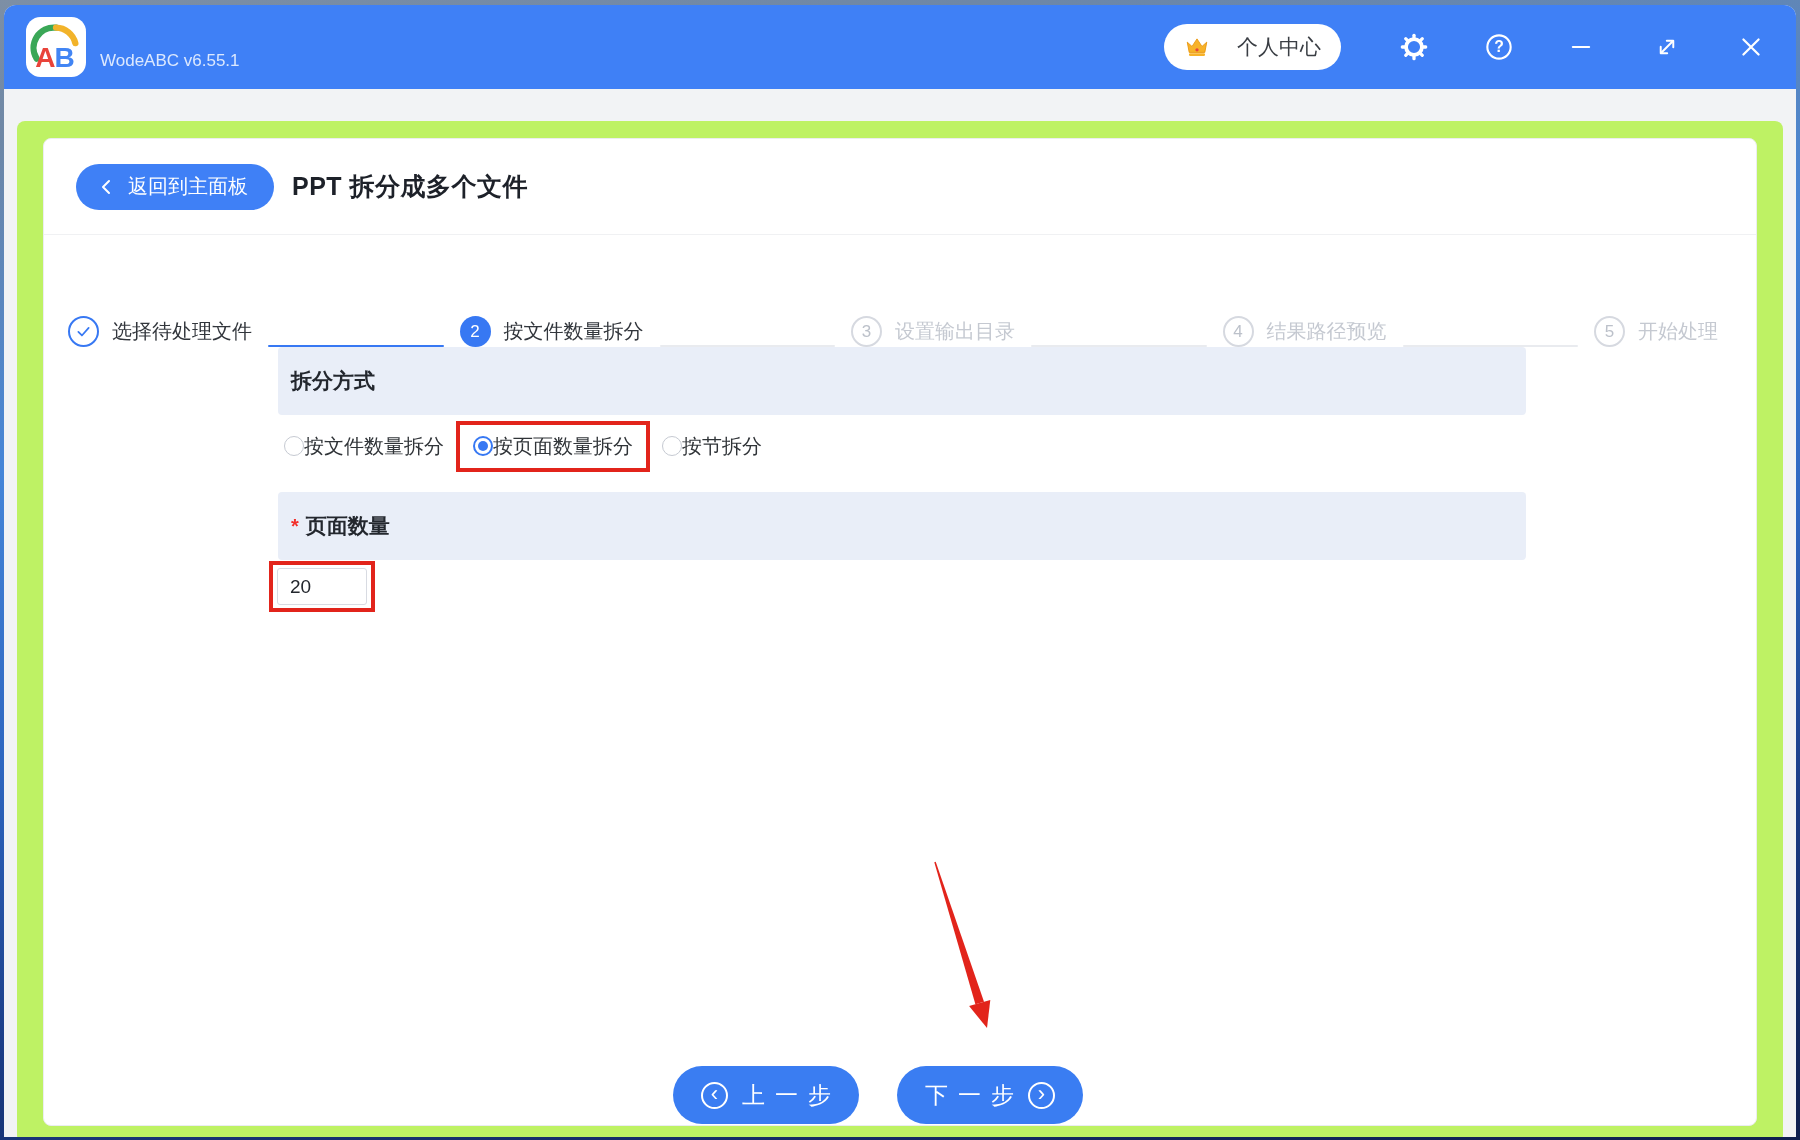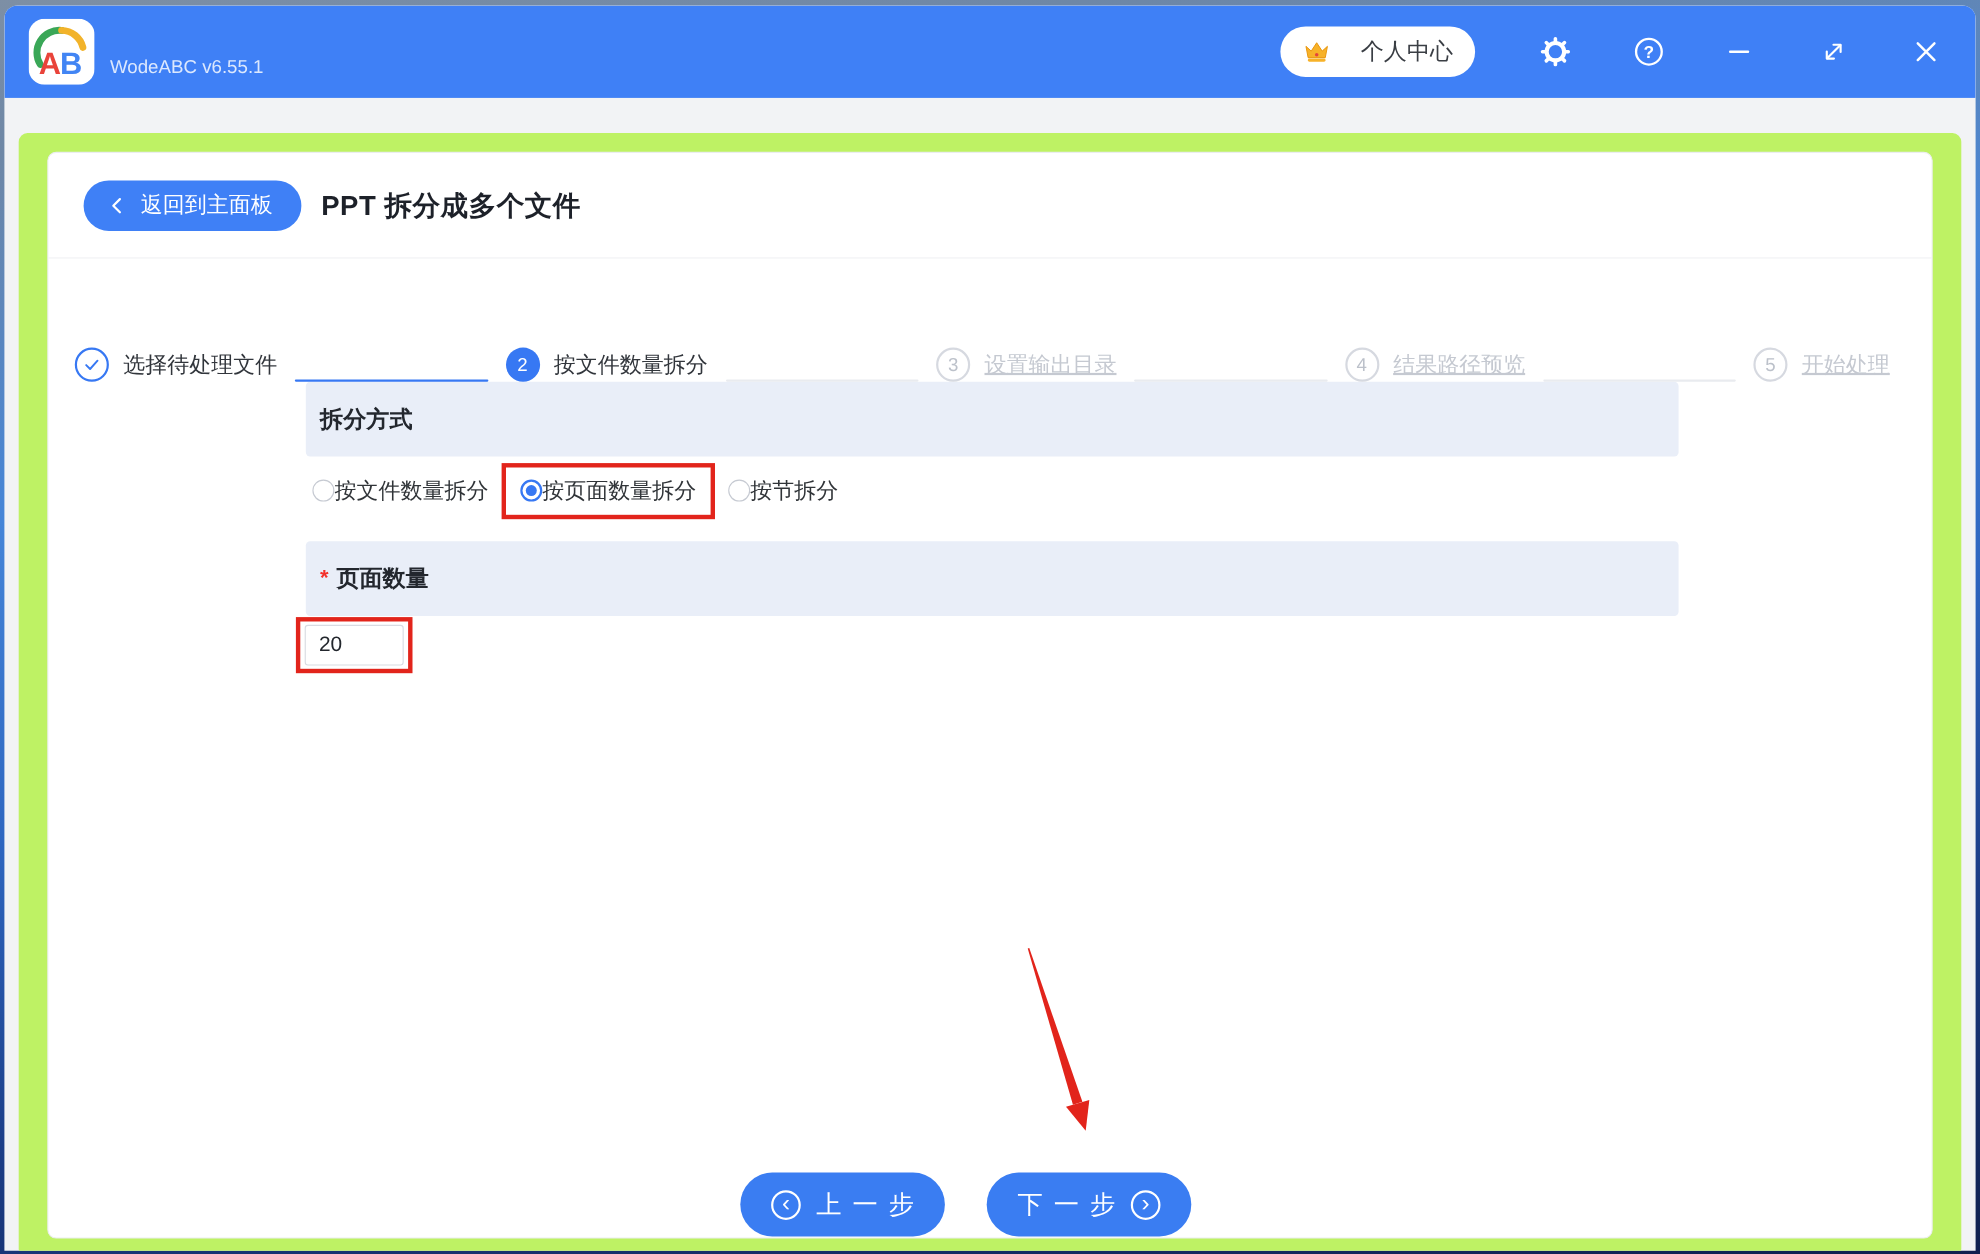--- a/index.html
+++ b/index.html
@@ -56,21 +56,21 @@
   .stepper { height:112px; display:flex; align-items:flex-end; padding:0 38px 0 24px; }
   .step { display:flex; align-items:center; gap:13px; white-space:nowrap; }
   .step-circle {
     width:31px; height:31px; border-radius:50%; display:flex;
     align-items:center; justify-content:center; font-size:17px; flex:0 0 auto;
   }
   .step.done .step-circle    { border:2px solid #3778f3; background:#fff; }
   .step.active .step-circle  { background:#3778f3; color:#fff; }
   .step.pending .step-circle { border:2px solid #d6d9e0; background:#fff; color:#bcc1ca; }
   .step-label { font-size:20px; color:#32363c; }
-  .step.pending .step-label { color:#c5c9d1;text-decoration:underline; }
+  .step.pending .step-label { color:#c5c9d1; }
   .connector { flex:1; height:2px; background:#e9ebef; margin:0 16px; border-radius:1px; }
   .connector.done { background:#3778f3; }
   
   .form { margin-left:234px; width:1248px; }
   .band {
     height:68px; background:#e9eef8; border-radius:4px; display:flex;
     align-items:center; padding-left:13px; font-size:21px; font-weight:bold; color:#23272e;
   }
   .required-star { color:#f3302b; margin-right:7px; font-size:20px; font-weight:bold; }
   .radio-row { display:flex; align-items:center; height:62px; padding-left:6px; }

